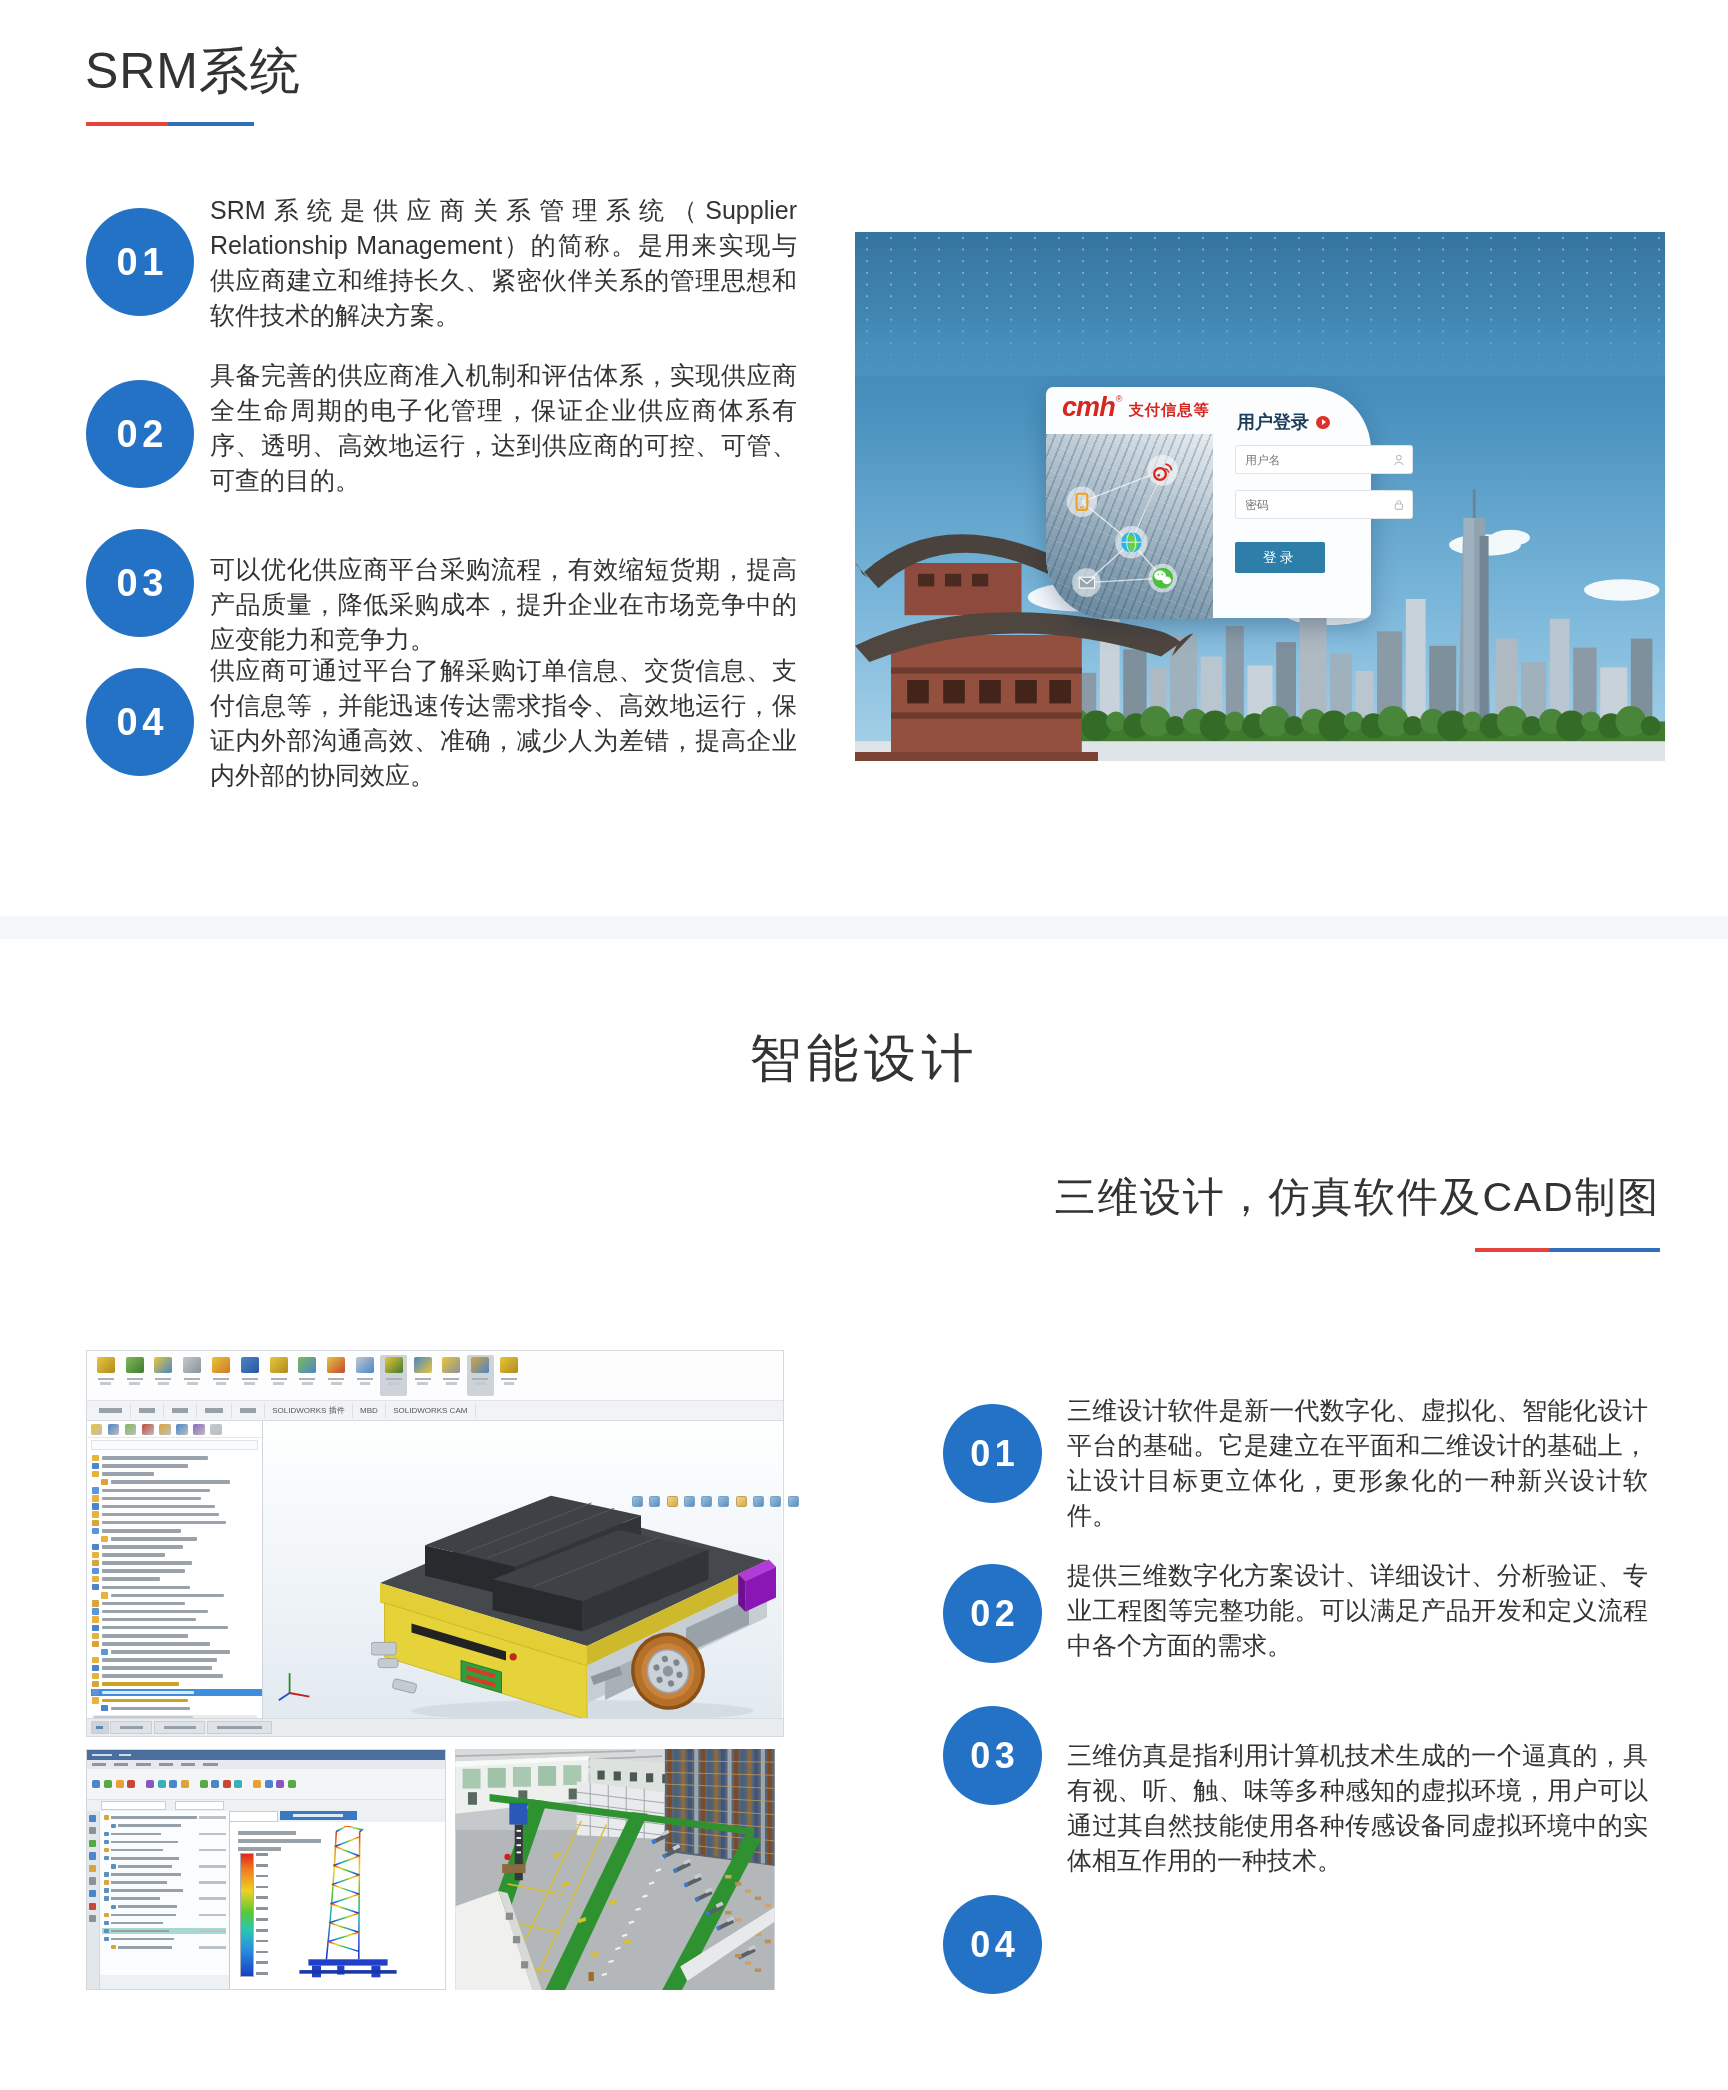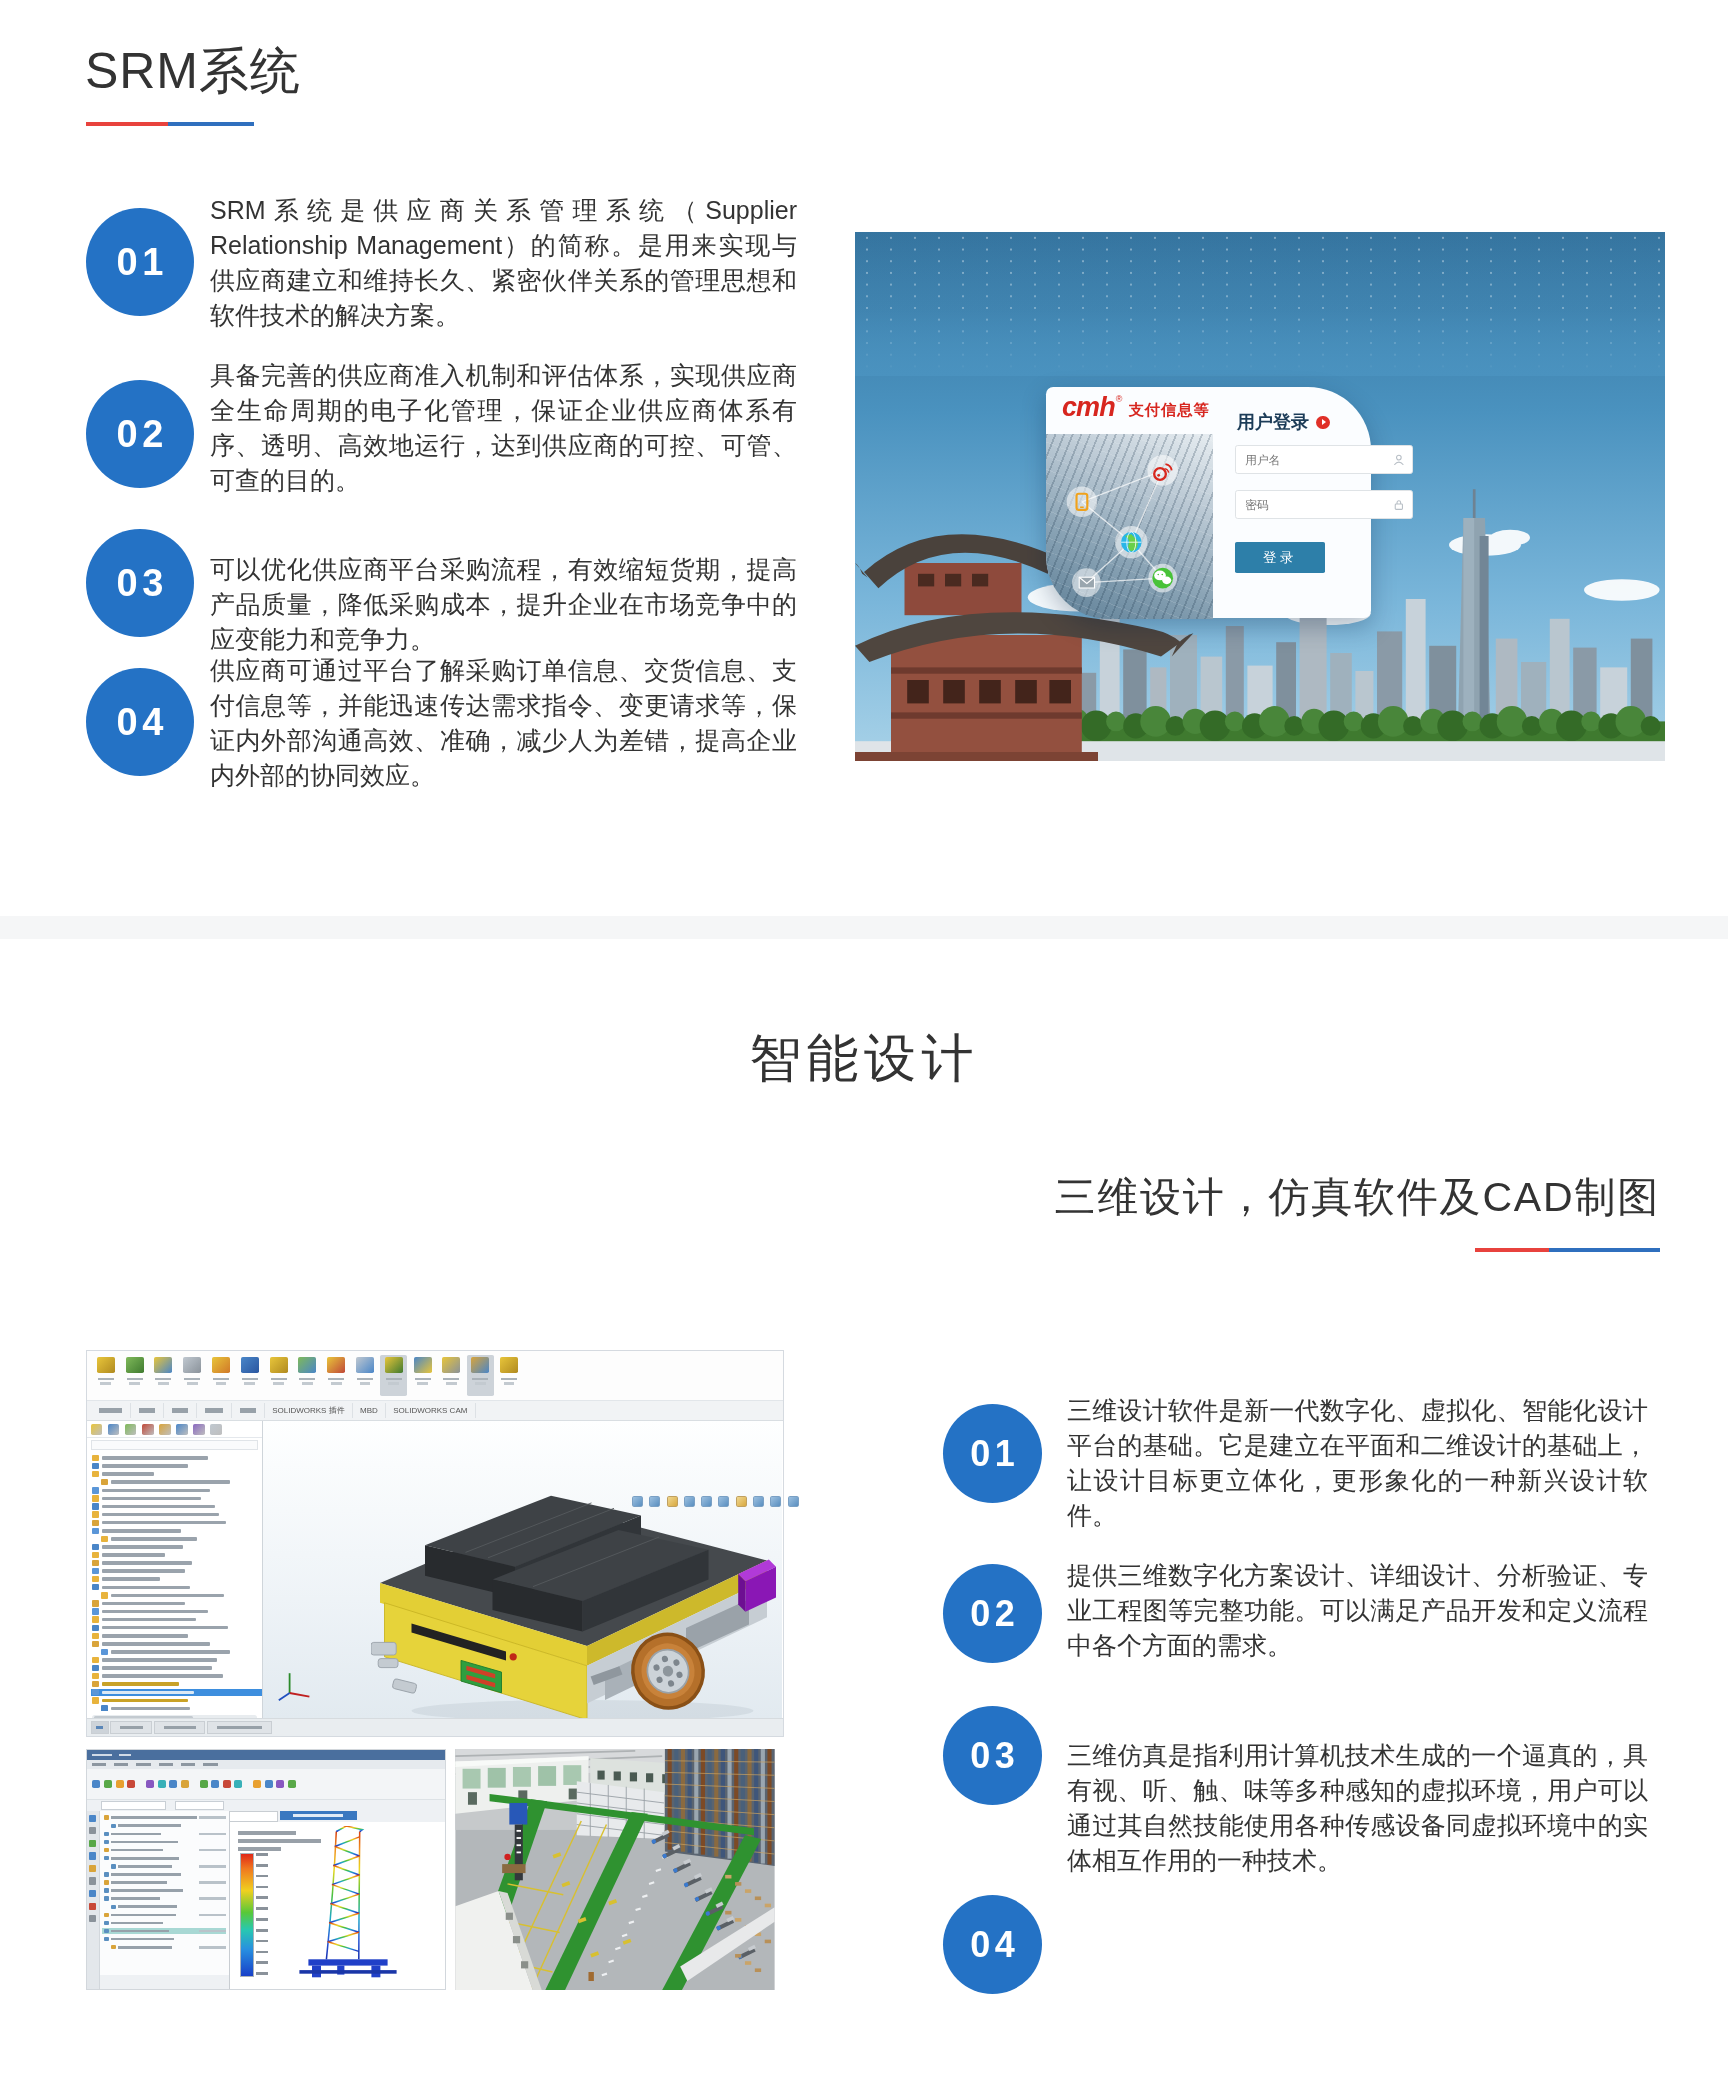--- a/index.html
+++ b/index.html
@@ -147,21 +147,21 @@
   <div class="abs pt-circle" style="left:86px;top:208px;">01</div>
   <div class="abs pt-text" style="left:210px;top:193px;width:587px;">SRM系统是供应商关系管理系统（Supplier Relationship Management）的简称。是用来实现与供应商建立和维持长久、紧密伙伴关系的管理思想和软件技术的解决方案。</div>
 
   <div class="abs pt-circle" style="left:86px;top:380px;">02</div>
   <div class="abs pt-text" style="left:210px;top:358px;width:587px;">具备完善的供应商准入机制和评估体系，实现供应商全生命周期的电子化管理，保证企业供应商体系有序、透明、高效地运行，达到供应商的可控、可管、可查的目的。</div>
 
   <div class="abs pt-circle" style="left:86px;top:529px;">03</div>
   <div class="abs pt-text" style="left:210px;top:524px;width:587px;margin-top:28px;">可以优化供应商平台采购流程，有效缩短货期，提高产品质量，降低采购成本，提升企业在市场竞争中的应变能力和竞争力。</div>
 
   <div class="abs pt-circle" style="left:86px;top:668px;">04</div>
-  <div class="abs pt-text" style="left:210px;top:653px;width:587px;">供应商可通过平台了解采购订单信息、交货信息、支付信息等，并能迅速传达需求指令、变更请求等，保证内外部沟通高效、准确，减少人为差错，提高企业内外部的协同效应。</div>
+  <div class="abs pt-text" style="left:210px;top:653px;width:587px;">供应商可通过平台了解采购订单信息、交货信息、支付信息等，并能迅速传达需求指令、高效地运行，保证内外部沟通高效、准确，减少人为差错，提高企业内外部的协同效应。</div>
 
   <div class="abs srm-img">
     <div class="abs srm-dots"></div>
 
     <svg class="abs" style="left:0;top:223px;" width="810" height="306" viewBox="0 0 900 340">
       <g opacity="0.92">
         <ellipse cx="250" cy="158" rx="58" ry="16" fill="#ffffff"></ellipse>
         <ellipse cx="285" cy="148" rx="34" ry="12" fill="#ffffff"></ellipse>
         <ellipse cx="525" cy="176" rx="48" ry="13" fill="#ffffff"></ellipse>
         <ellipse cx="700" cy="100" rx="40" ry="12" fill="#ffffff"></ellipse>

